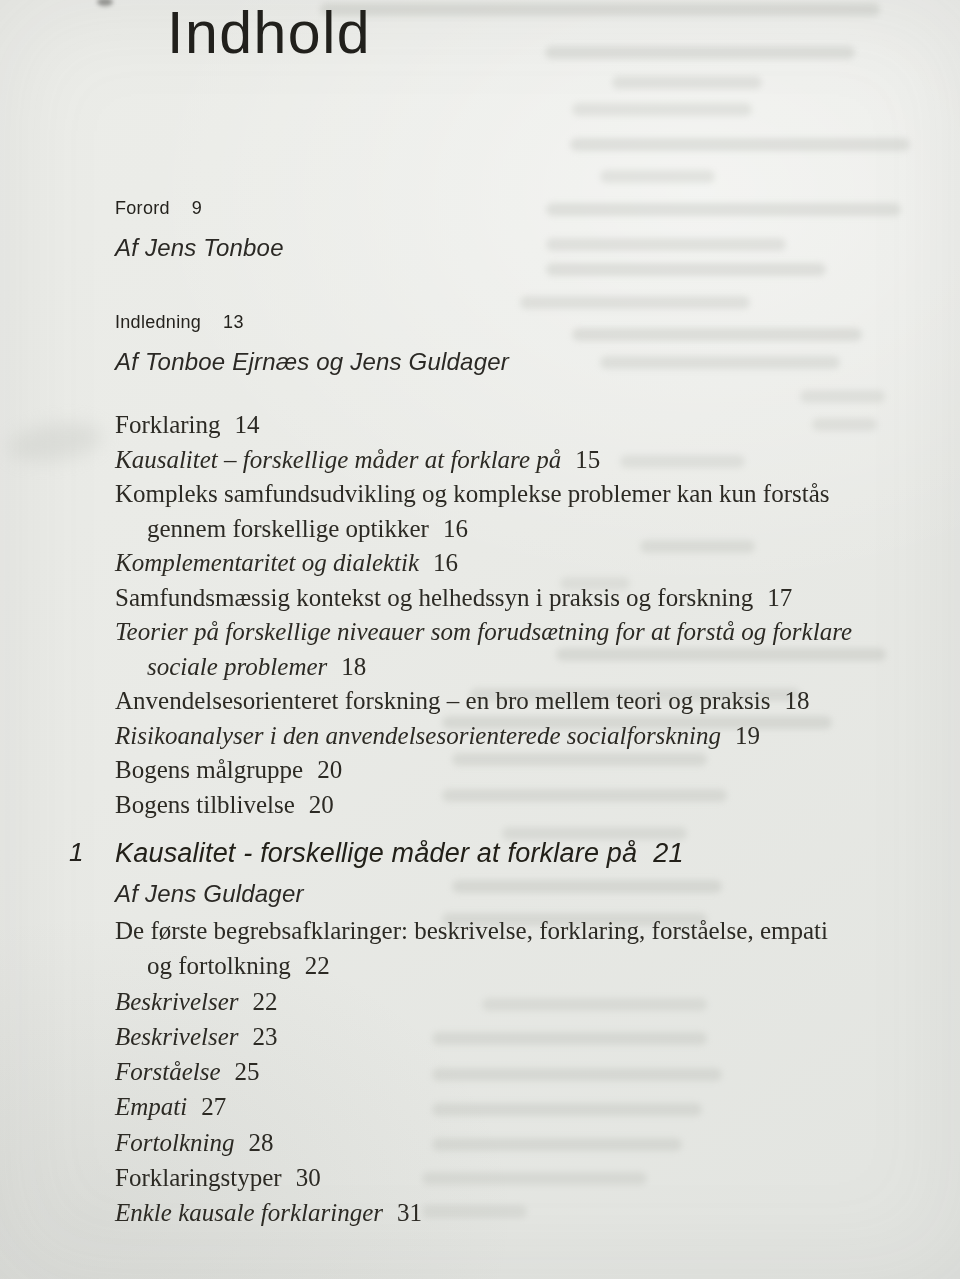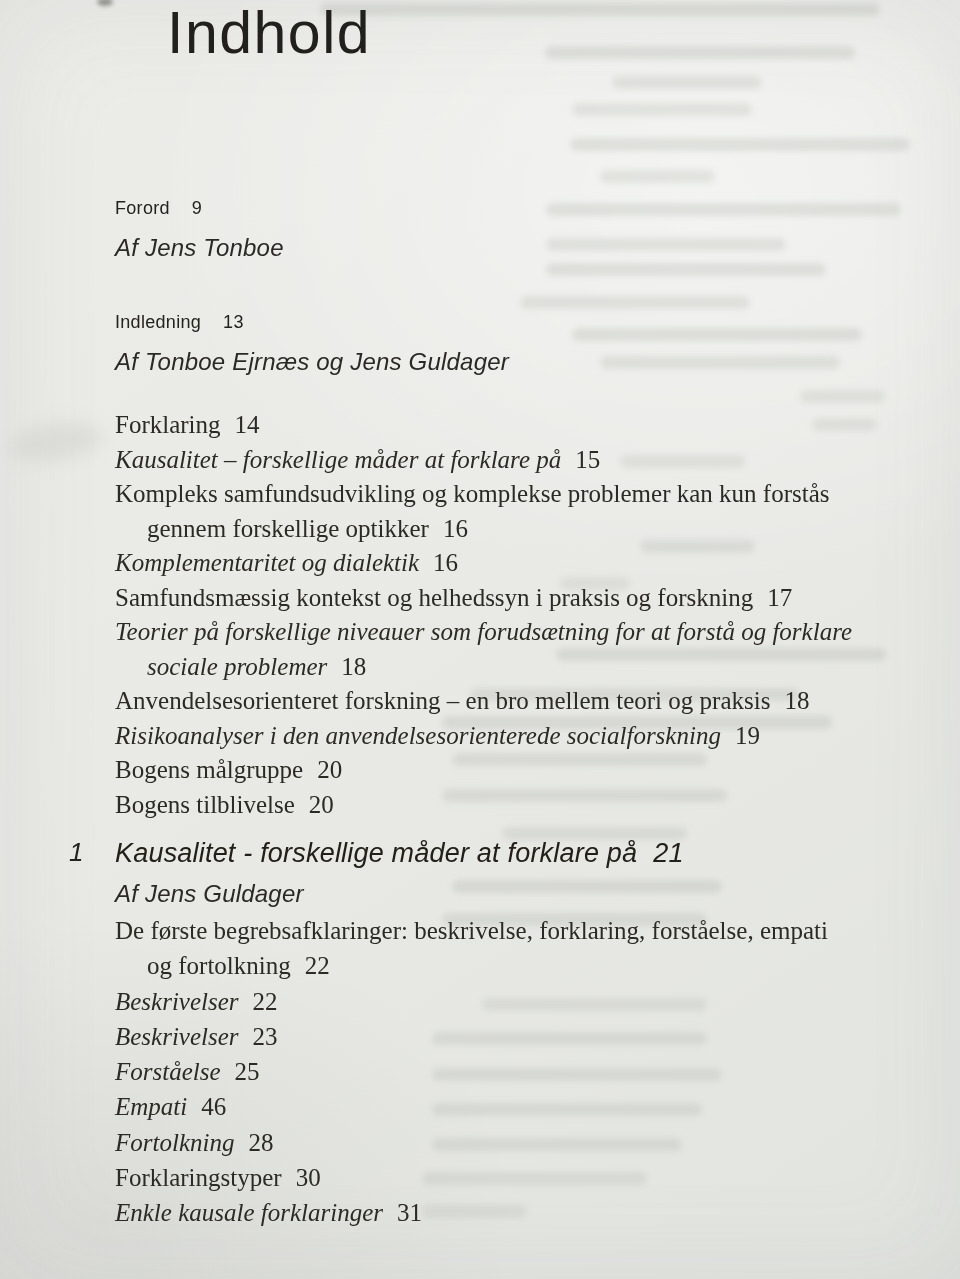--- a/index.html
+++ b/index.html
@@ -156,19 +156,19 @@
     <div class="chapter-line"><span>Kausalitet - forskellige måder at forklare på</span><span class="pg-s">21</span></div>
     <div class="author">Af Jens Guldager</div>
   </div>
 
   <div class="entries entries-2" style="top:913px">
     <div class="entry roman"><span class="t">De første begrebsafklaringer: beskrivelse, forklaring, forståelse, empati
 og fortolkning</span><span class="pg">22</span></div>
     <div class="entry italic"><span class="t">Beskrivelser</span><span class="pg">22</span></div>
     <div class="entry italic"><span class="t">Beskrivelser</span><span class="pg">23</span></div>
     <div class="entry italic"><span class="t">Forståelse</span><span class="pg">25</span></div>
-    <div class="entry italic"><span class="t">Empati</span><span class="pg">46</span></div>
+    <div class="entry italic"><span class="t">Empati</span><span class="pg">27</span></div>
     <div class="entry italic"><span class="t">Fortolkning</span><span class="pg">28</span></div>
     <div class="entry roman"><span class="t">Forklaringstyper</span><span class="pg">30</span></div>
     <div class="entry italic"><span class="t">Enkle kausale forklaringer</span><span class="pg">31</span></div>
   </div>
 
 </div>
 
 </body></html>

